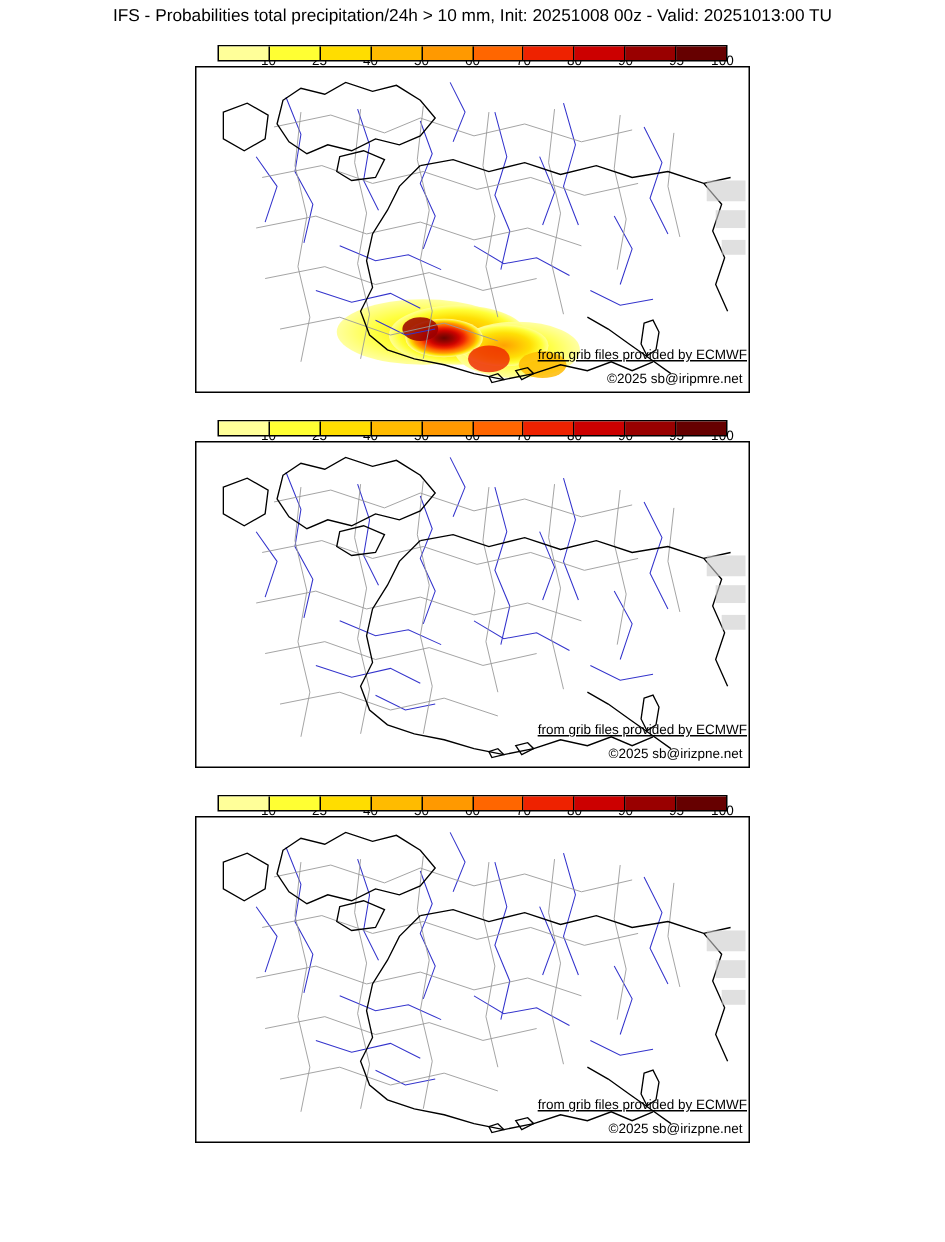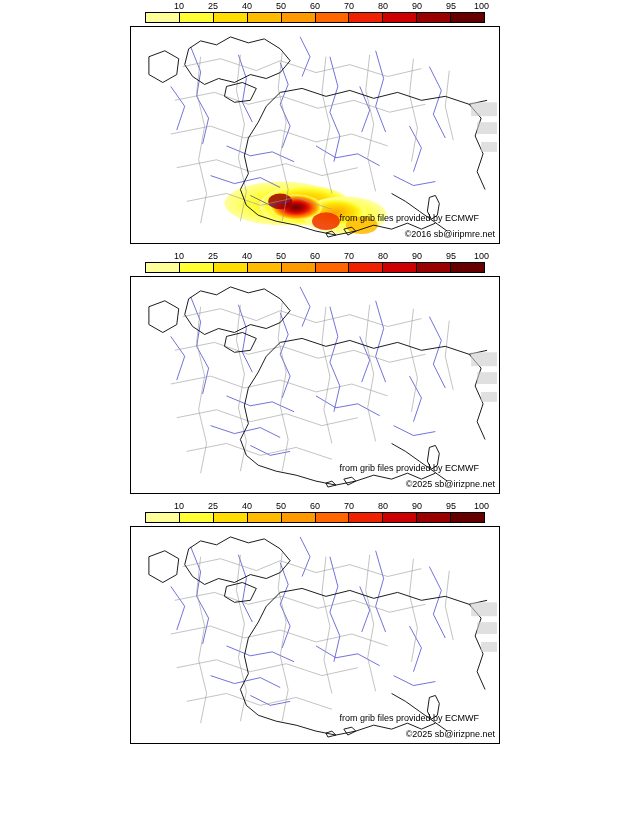--- a/index.html
+++ b/index.html
@@ -32,21 +32,21 @@
     margin: 1px auto 0 auto;
     height: 22px;
   }
   .legend-labels {
     position: relative;
     height: 11px;
     font-size: 9px;
   }
   .legend-labels span {
     position: absolute;
-    top: 0;
+    top: 16px;
     transform: translateX(-50%);
     color: #000;
   }
   .legend-bar {
     position: relative;
     height: 11px;
     border: 1px solid #000;
     box-sizing: border-box;
     display: flex;
   }
@@ -69,40 +69,42 @@
     overflow: hidden;
   }
   .map-svg {
     position: absolute;
     left: 0; top: 0;
     width: 100%;
     height: 100%;
   }
   .credit-ecmwf {
     position: absolute;
-    right: 20px;
+    right: 1px;
     bottom: 20px;
     font-size: 9px;
     color: #000;
     white-space: nowrap;
+    text-decoration: underline;
   }
   .credit-site {
     position: absolute;
     right: 4px;
     bottom: 4px;
     font-size: 9px;
     color: #000;
     white-space: nowrap;
   }
   .spacer { height: 6px; }
 </style>
 </head>
 <body>
 
 <div class="panel">
+  <div class="panel-title">IFS - Probabilities total precipitation/24h &gt; 10 mm, Init: 20251008 00z - Valid: 20251013:00 TU</div>
   <div class="legend">
     <div class="legend-labels">
       <span style="left:10%">10</span>
       <span style="left:20%">25</span>
       <span style="left:30%">40</span>
       <span style="left:40%">50</span>
       <span style="left:50%">60</span>
       <span style="left:60%">70</span>
       <span style="left:70%">80</span>
       <span style="left:80%">90</span>
@@ -215,21 +217,21 @@
         <path d="M340 78 L352 92 L346 110 L354 128 L348 146 L356 164"></path>
       </g>
 
       <g fill="#cccccc" opacity="0.6">
         <rect x="342" y="76" width="26" height="14"></rect>
         <rect x="348" y="96" width="20" height="12"></rect>
         <rect x="352" y="116" width="16" height="10"></rect>
       </g>
     </svg>
     <div class="credit-ecmwf">from grib files provided by ECMWF</div>
-    <div class="credit-site">©2016 sb@iripmre.net</div>
+    <div class="credit-site">©2025 sb@iripmre.net</div>
   </div>
 </div>
 
 <div class="spacer"></div>
 
 <div class="panel">
   <div class="legend">
     <div class="legend-labels">
       <span style="left:10%">10</span>
       <span style="left:20%">25</span>

